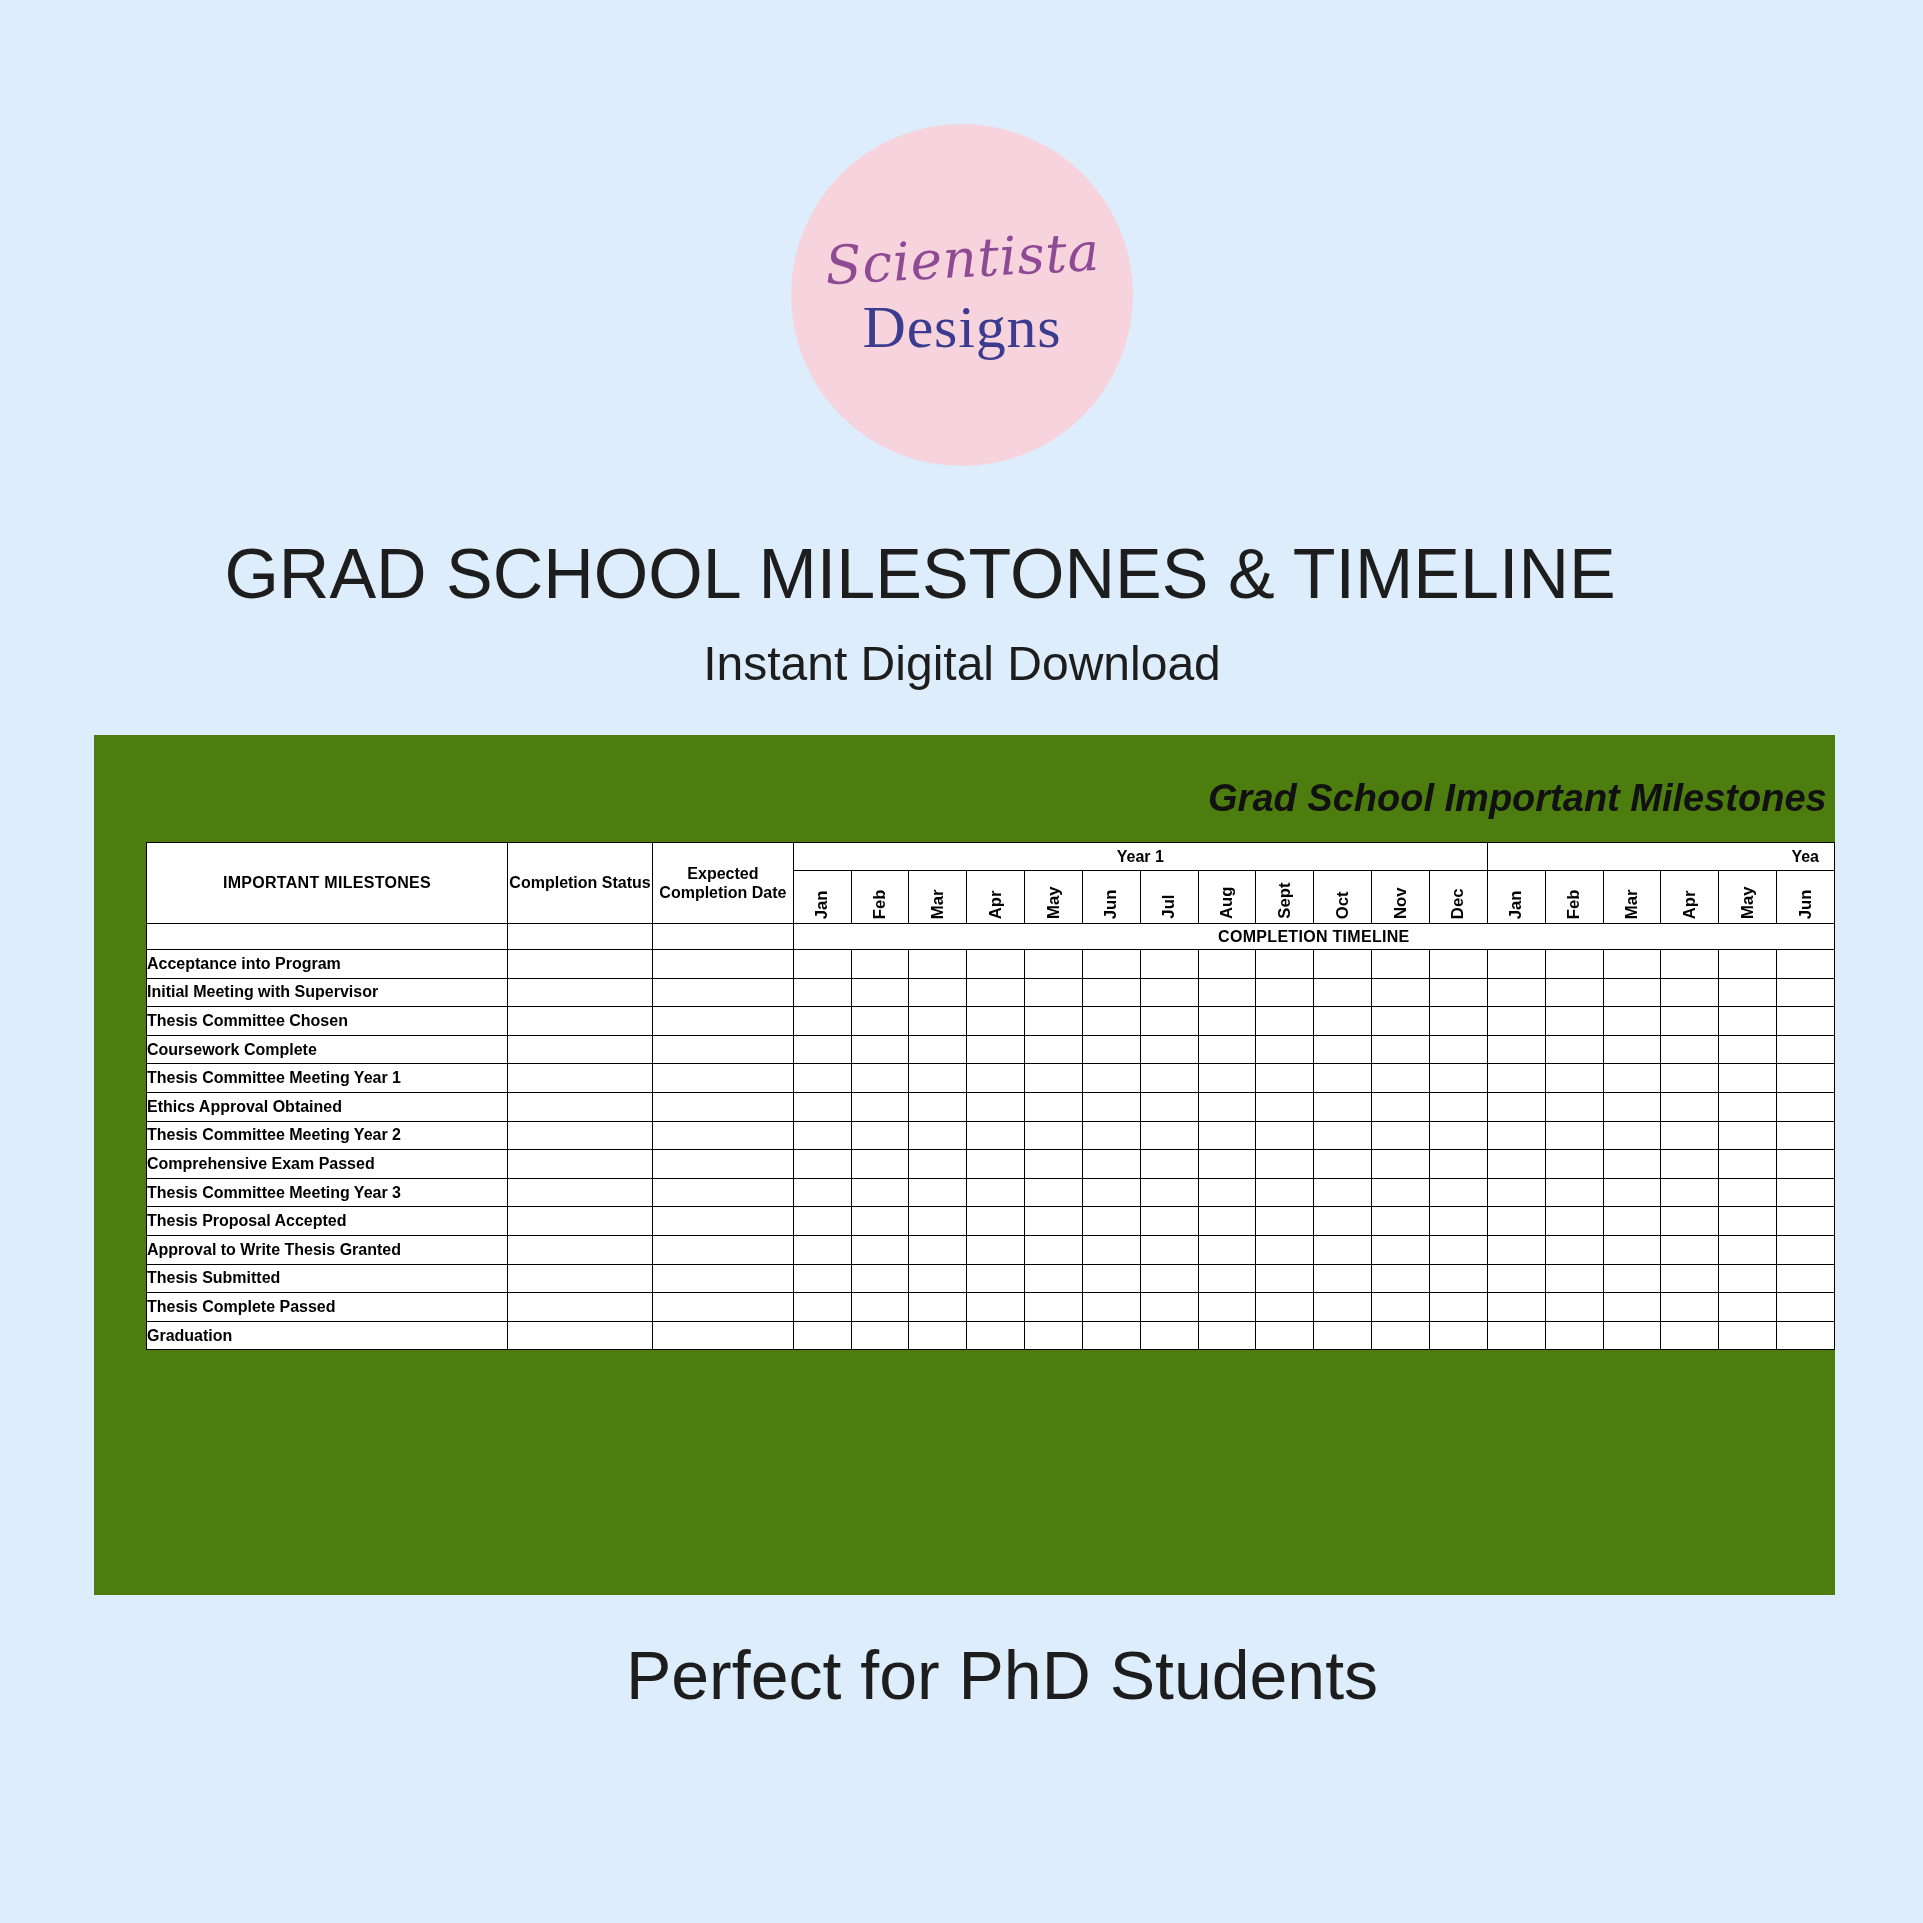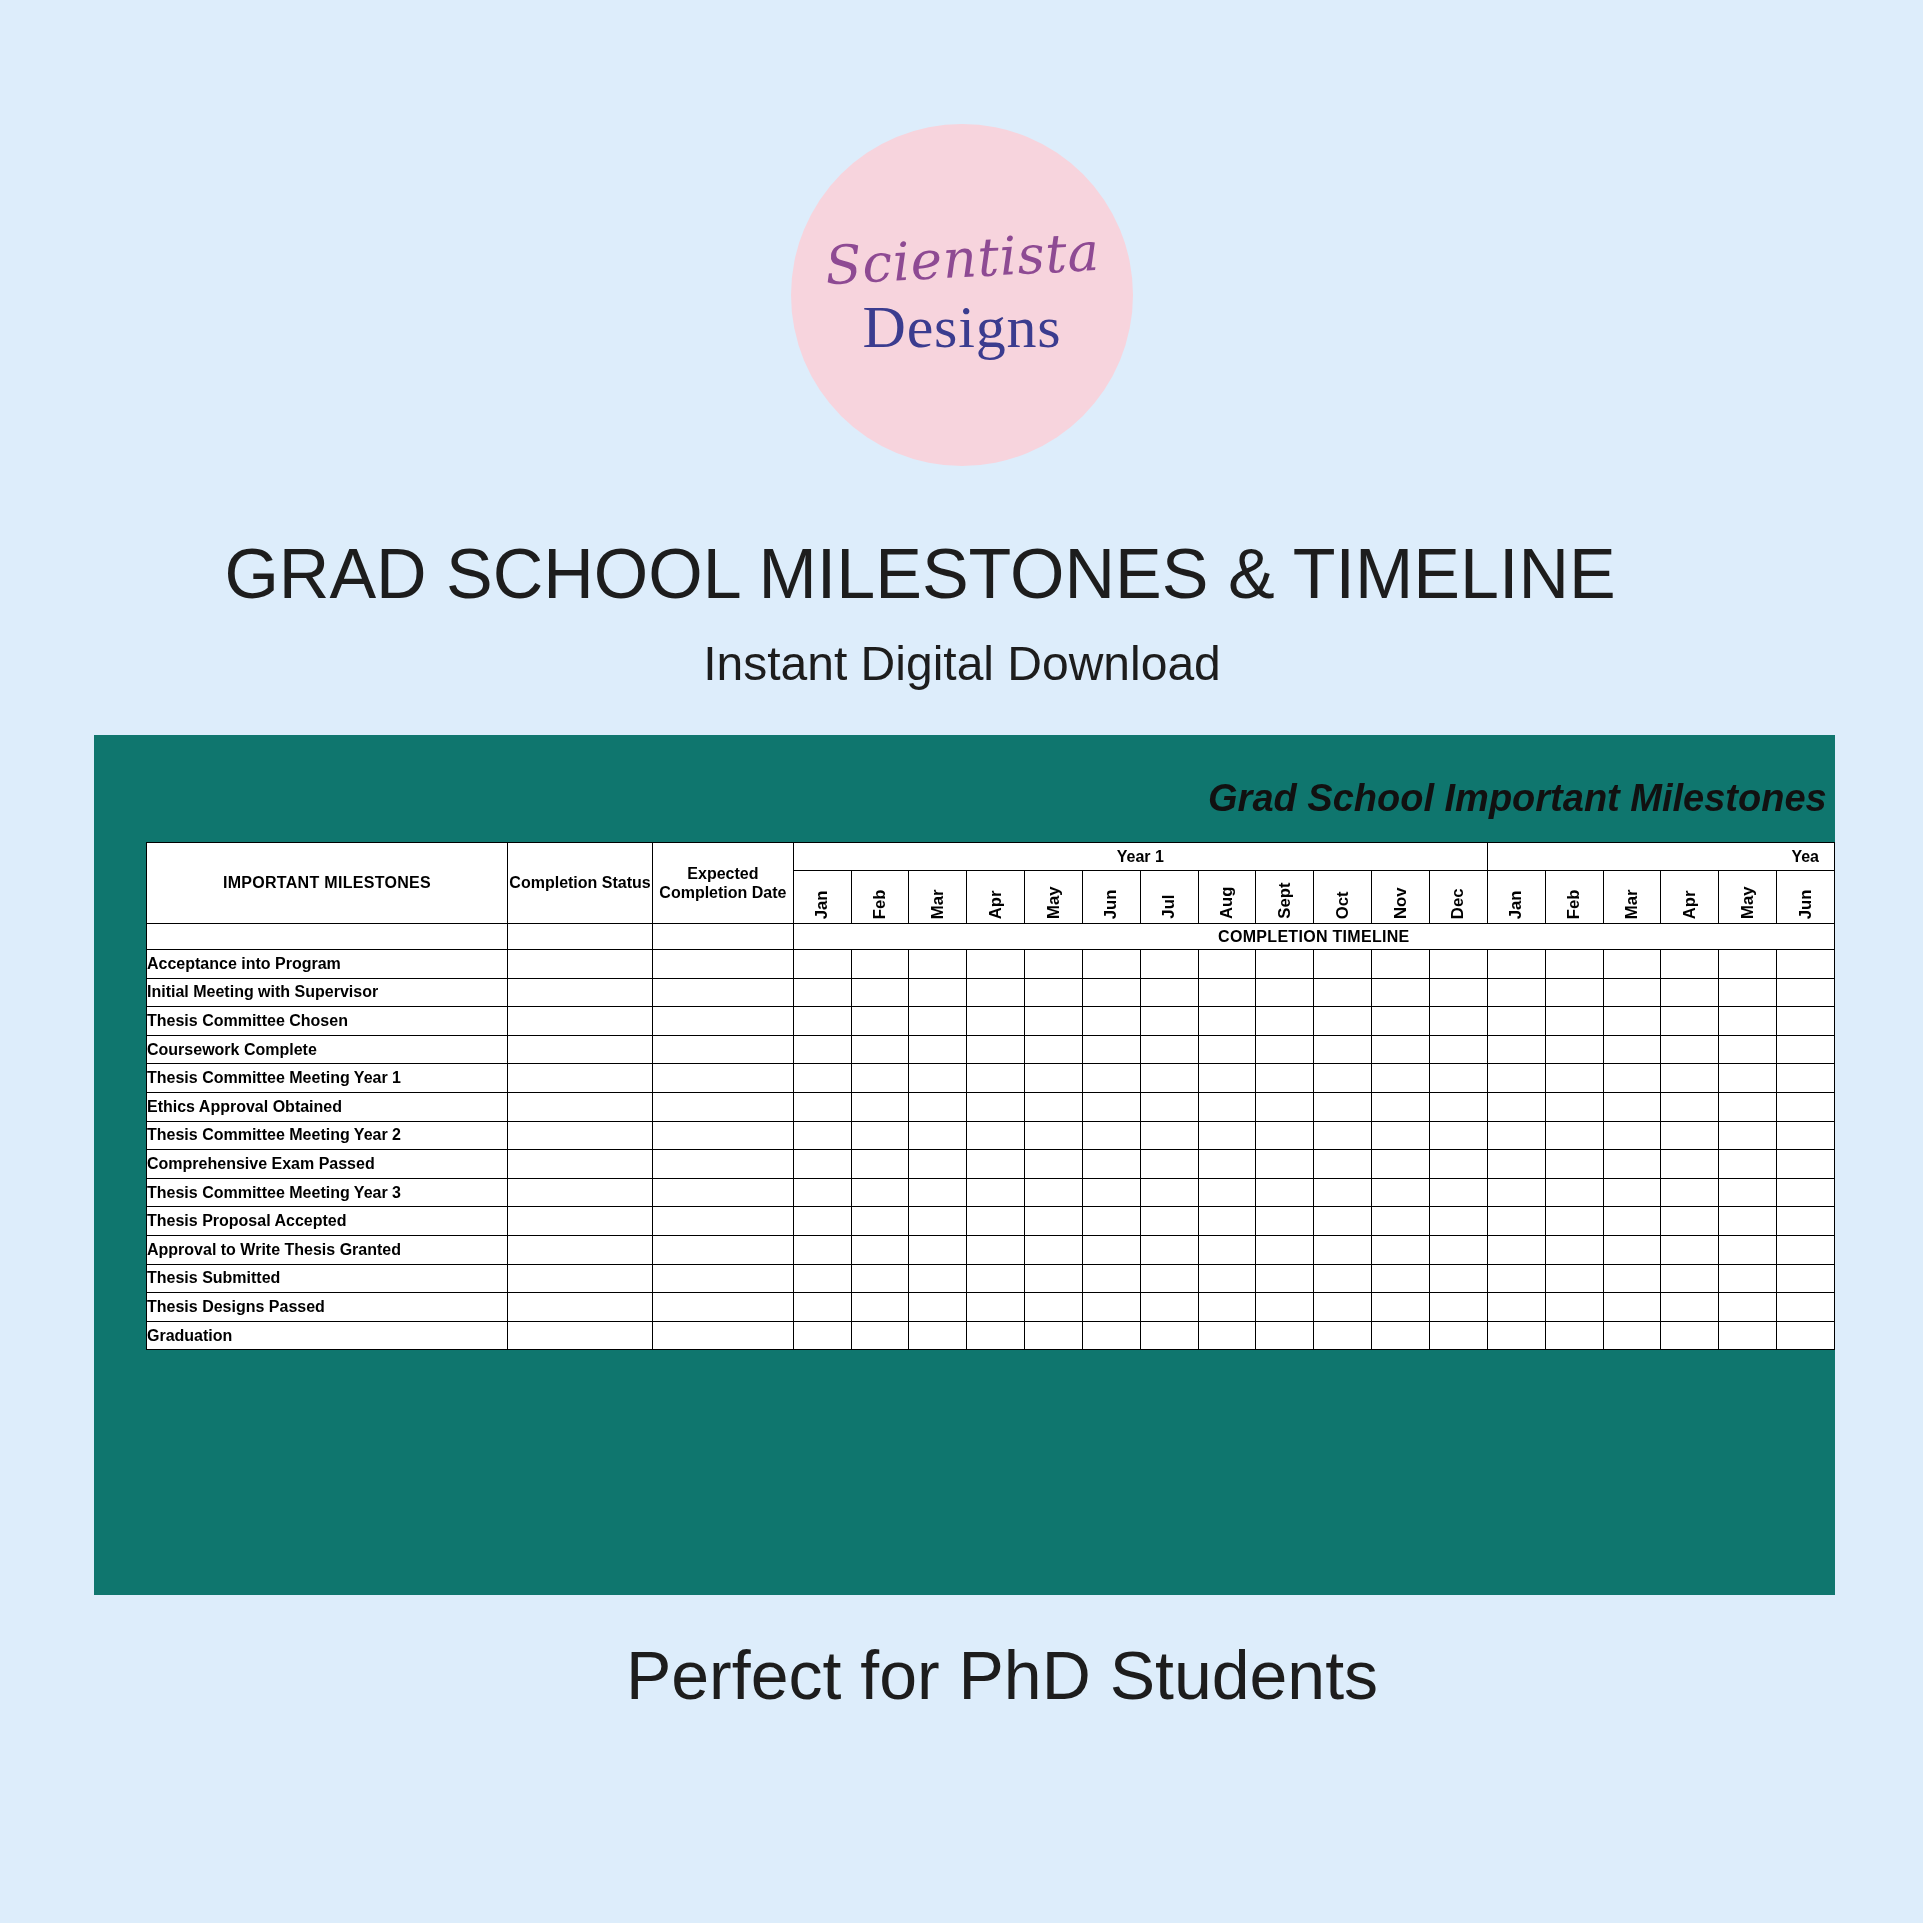--- a/index.html
+++ b/index.html
@@ -74,21 +74,21 @@
     font-family: "Liberation Sans", sans-serif;
   }
 
   
   .sheet {
     position: absolute;
     left: 94px;
     top: 735px;
     width: 1741px;
     height: 860px;
-    background: #0f766e;
+    background: #4d7c0f;
     overflow: hidden;
   }
   .sheet-title {
     position: absolute;
     right: 8.3px;
     top: 42px;
     font-family: "Liberation Sans", sans-serif;
     font-style: italic;
     font-weight: bold;
     font-size: 38px;
@@ -514,21 +514,21 @@
             <td class="cell"></td>
             <td class="cell"></td>
             <td class="cell yearsep"></td>
             <td class="cell"></td>
             <td class="cell"></td>
             <td class="cell"></td>
             <td class="cell"></td>
             <td class="cell"></td>
           </tr>
           <tr>
-            <td class="ms-label">Thesis Designs Passed</td>
+            <td class="ms-label">Thesis Complete Passed</td>
             <td class="cell"></td>
             <td class="cell"></td>
             <td class="cell yearsep"></td>
             <td class="cell"></td>
             <td class="cell"></td>
             <td class="cell"></td>
             <td class="cell"></td>
             <td class="cell"></td>
             <td class="cell"></td>
             <td class="cell"></td>

